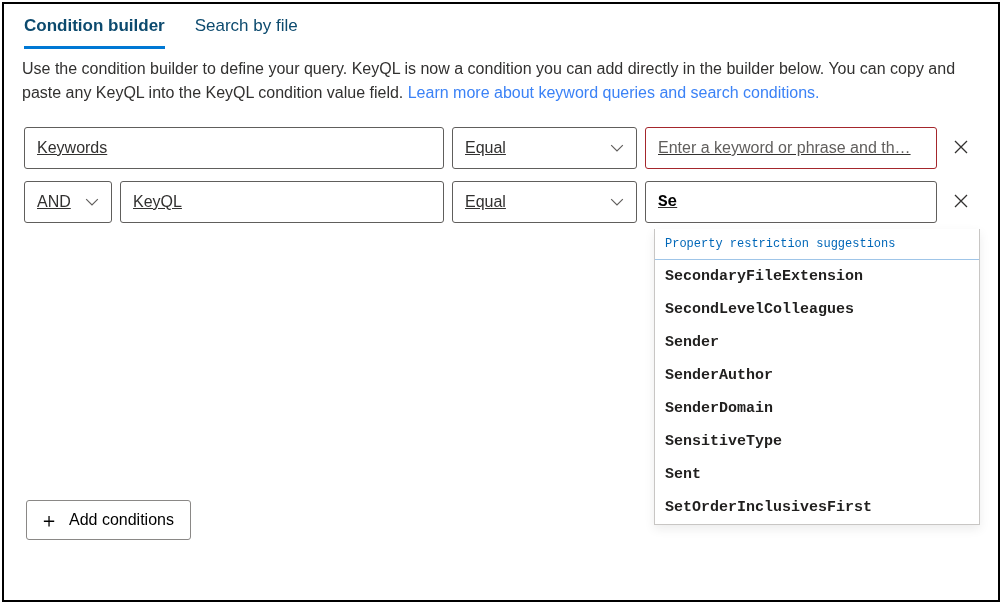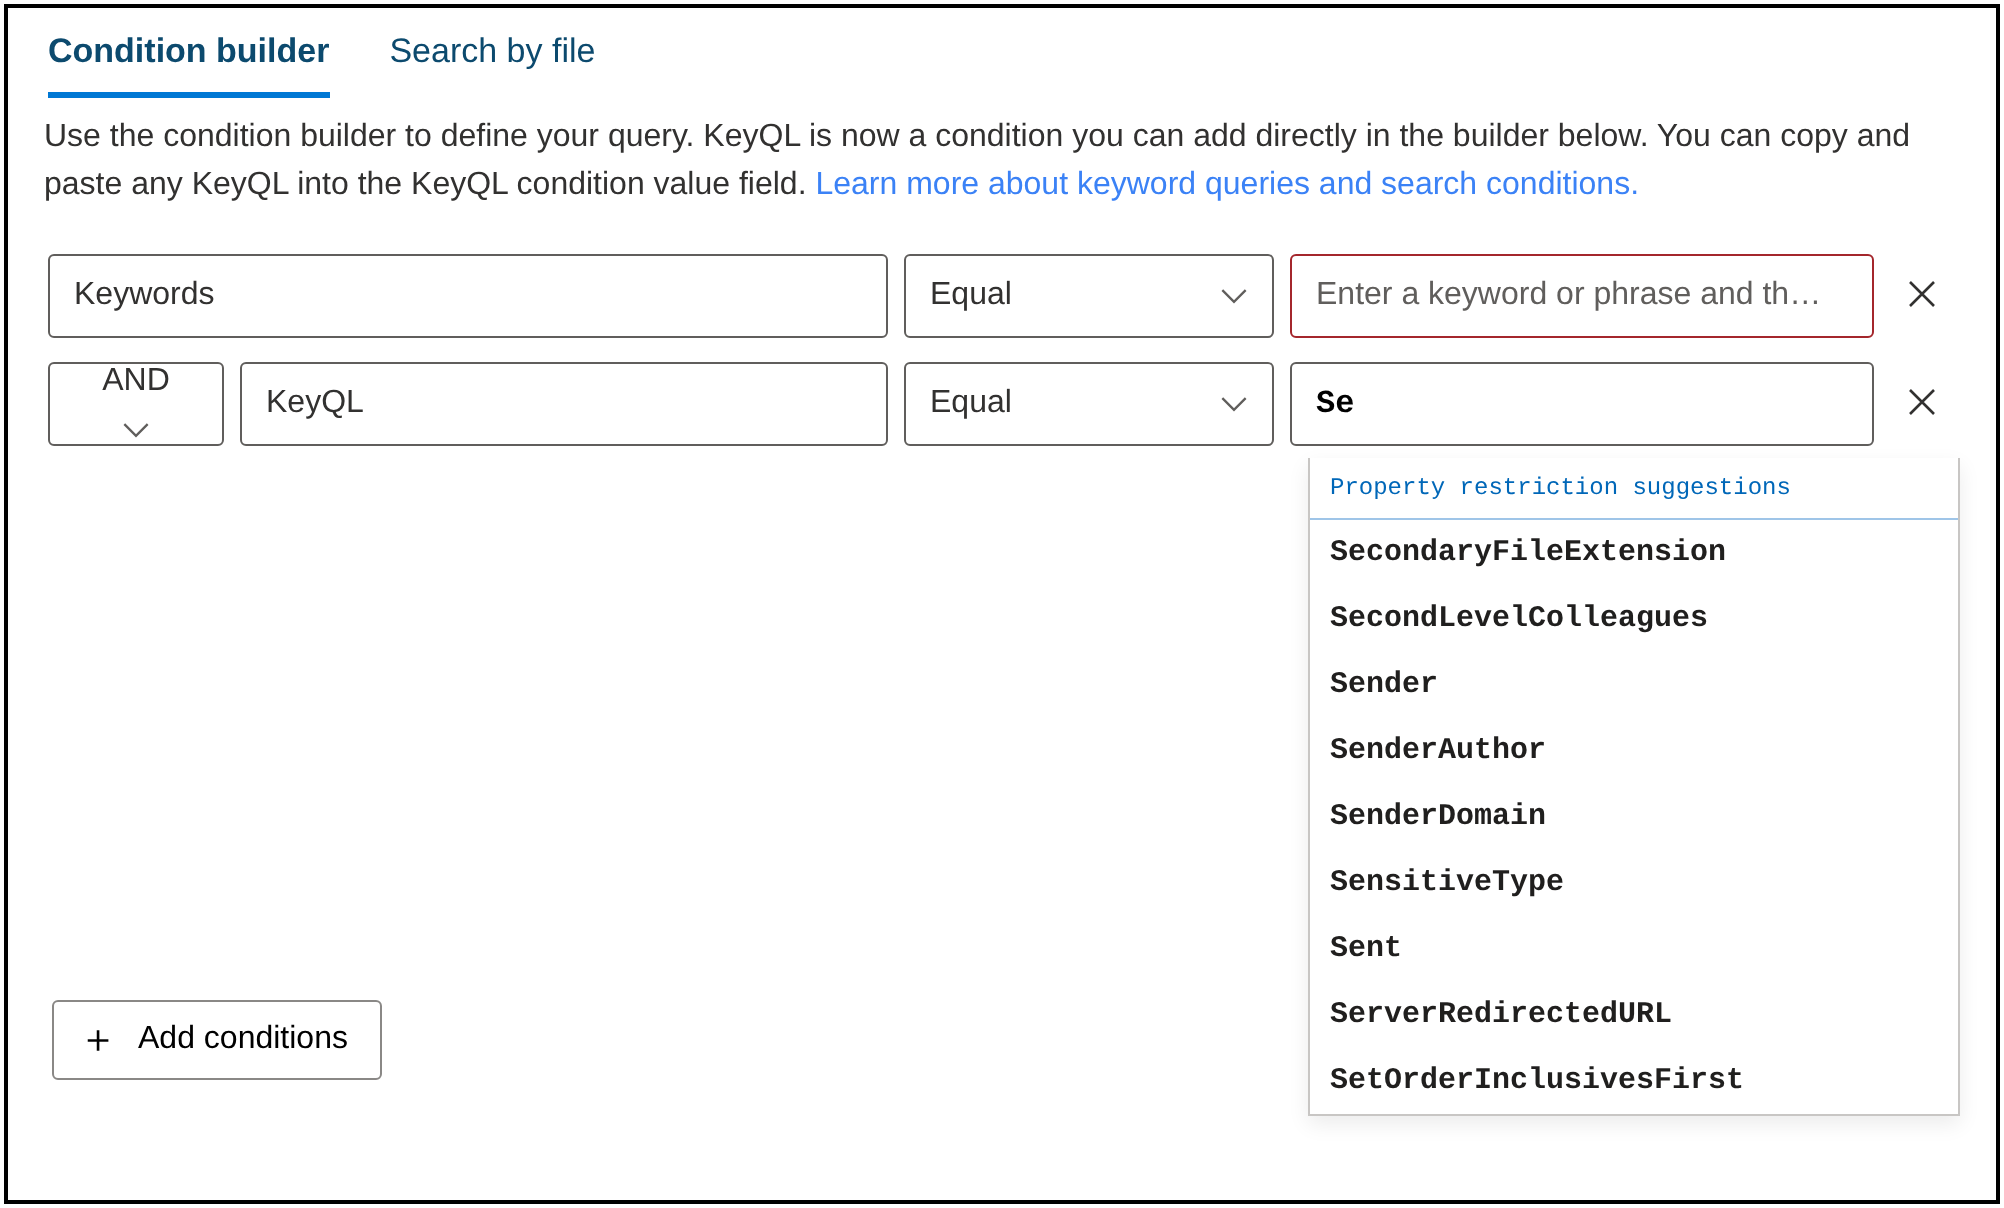--- a/index.html
+++ b/index.html
@@ -39,20 +39,21 @@
       font-size: 16px;
       line-height: 1.5;
       color: #323130;
     }
     .description a {
       color: #3b82f6;
       text-decoration: none;
     }
     .rows {
       padding: 10px 20px 16px 20px;
+      text-decoration: underline;
     }
     .row {
       display: flex;
       align-items: center;
       gap: 8px;
       margin-bottom: 12px;
     }
     .field-box {
       border: 1px solid #605e5c;
       border-radius: 3px;
@@ -64,21 +65,21 @@
       font-size: 16px;
       color: #323130;
       position: relative;
     }
     .field-box.red {
       border-color: #a4262c;
     }
     .field-box.keywords { width: 420px; }
     .field-box.operator { width: 185px; justify-content: space-between; }
     .field-box.value { width: 292px; color: #605e5c; overflow: hidden; white-space: nowrap; text-overflow: ellipsis; display: block; line-height: 40px; padding-right: 12px;}
-    .field-box.logic { width: 88px; justify-content: space-between; flex-direction: column; }
+    .field-box.logic { width: 88px; justify-content: space-between; }
     .field-box.keyql { width: 324px; }
     .field-box.keyql-input { width: 292px; font-family: Consolas, "Courier New", monospace; font-weight: bold; color: #000;}
     .chevron {
       width: 14px;
       height: 14px;
       display: inline-block;
     }
     .chevron svg { width: 100%; height: 100%; }
     .close-btn {
       width: 20px;
@@ -214,17 +215,16 @@
 
   <div class="suggest-panel">
     <div class="suggest-header">Property restriction suggestions</div>
     <div class="suggest-item">SecondaryFileExtension</div>
     <div class="suggest-item">SecondLevelColleagues</div>
     <div class="suggest-item">Sender</div>
     <div class="suggest-item">SenderAuthor</div>
     <div class="suggest-item">SenderDomain</div>
     <div class="suggest-item">SensitiveType</div>
     <div class="suggest-item">Sent</div>
-    <div class="suggest-item">ServerRedirectedURL</div>
     <div class="suggest-item">SetOrderInclusivesFirst</div>
   </div>
 
 </div>
 
 </body></html>

